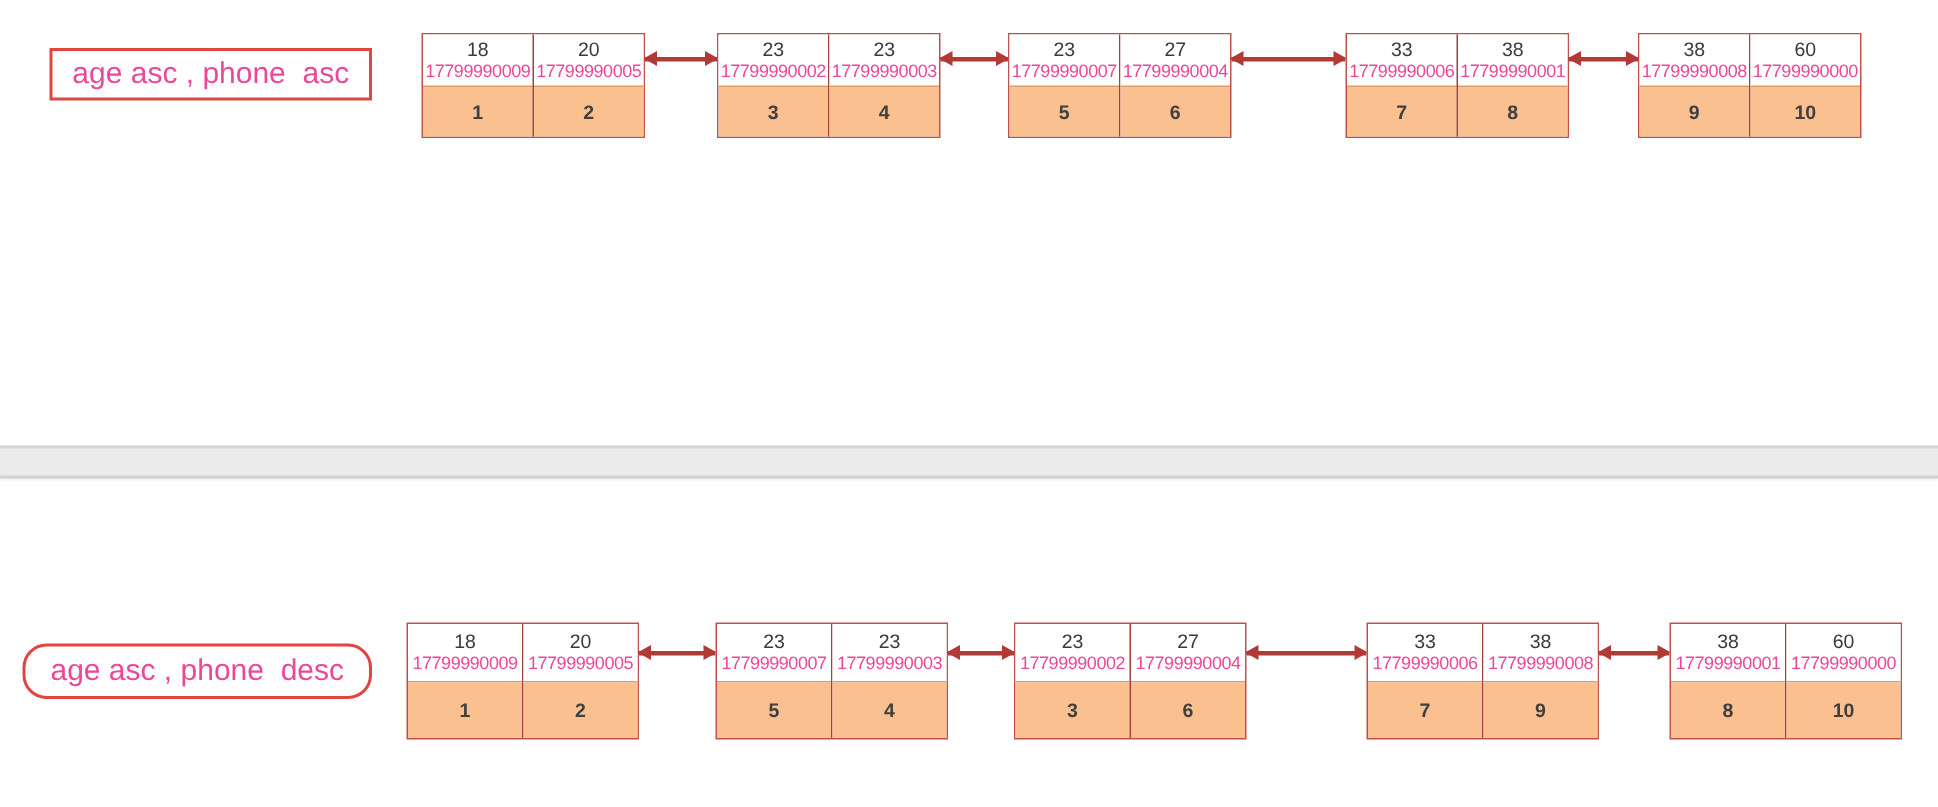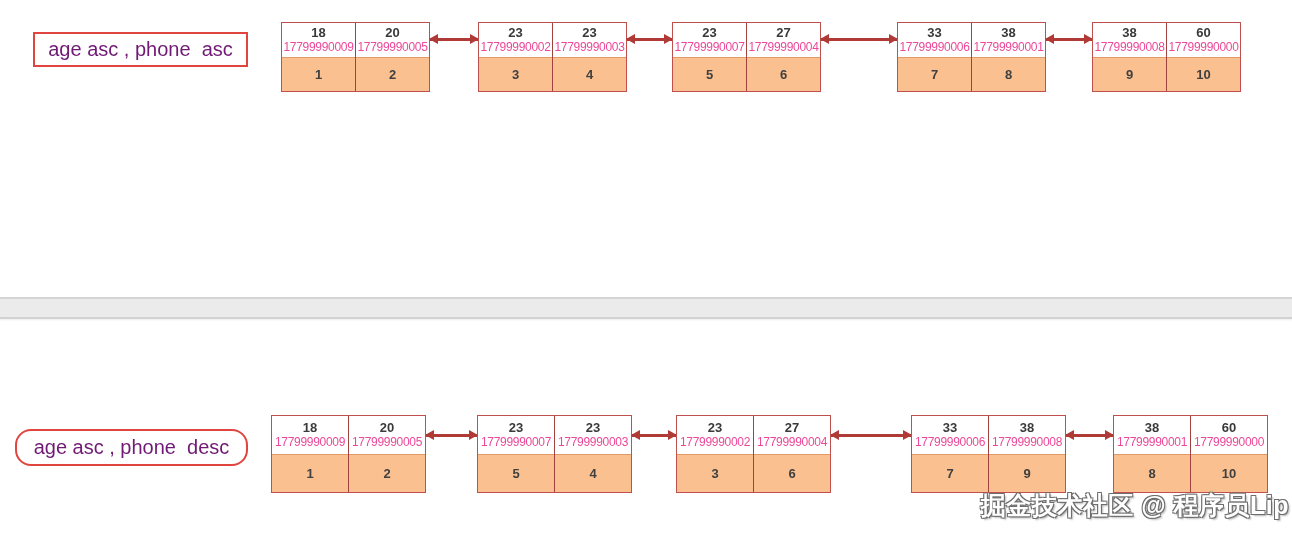--- a/index.html
+++ b/index.html
@@ -8,21 +8,21 @@
     width:1292px;height:538px;
     background:#ffffff;
     overflow:hidden;
     font-family:"Liberation Sans",sans-serif;
   }
 
   
   .lbl{
     position:absolute;
     border:2px solid #e0453f;
-    color:#701a75;
+    color:#ec4899;
     display:flex;align-items:center;justify-content:center;
     font-size:20px;
     white-space:pre;
     background:#fff;
   }
   #lbl1{left:33px;top:32px;width:211px;height:31px;}
   #lbl2{left:15px;top:429px;width:229px;height:33px;border-radius:16px;}
 
   
   .node{
@@ -42,21 +42,21 @@
     border-bottom:1px solid #e29a66;
   }
   .d1 .ct{height:34px;}
   .d2 .ct{height:38px;}
   .cb{
     flex:1;
     background:#fac090;
     display:flex;align-items:center;justify-content:center;
     font-size:13px;font-weight:700;color:#404040;
   }
-  .age{font-size:13px;line-height:15px;text-align:center;color:#3a3a3a;font-weight:bold;}
+  .age{font-size:13px;line-height:15px;text-align:center;color:#3a3a3a;}
   .ph{font-size:12px;line-height:15px;text-align:center;color:#ec4899;
       letter-spacing:-0.3px;white-space:nowrap;}
 
   
   .arrow{position:absolute;height:3px;background:#b03a36;}
   .d1 .arrow{top:38px;}
   .d2 .arrow{top:434px;}
   .arrow::before{
     content:"";position:absolute;left:-1px;top:-4px;width:0;height:0;
     border-top:5.5px solid transparent;border-bottom:5.5px solid transparent;
@@ -283,15 +283,14 @@
       <div class="cell">
         <div class="ct">
           <div class="age">60</div>
           <div class="ph">17799990000</div>
         </div>
         <div class="cb">10</div>
       </div>
     </div>
   </div>
 
-  <div class="watermark">掘金技术社区 @ 程序员Lip</div>
 
 </div>
 
 </body></html>

